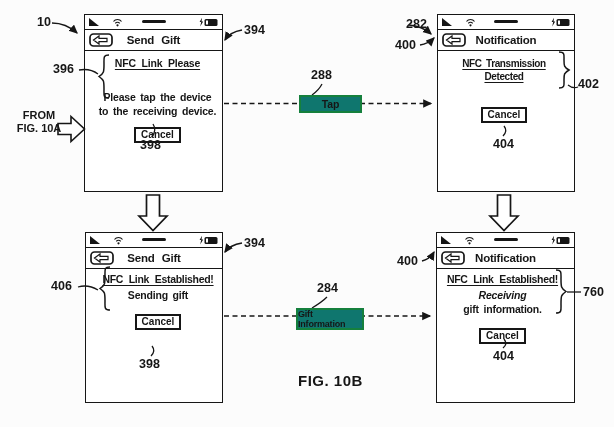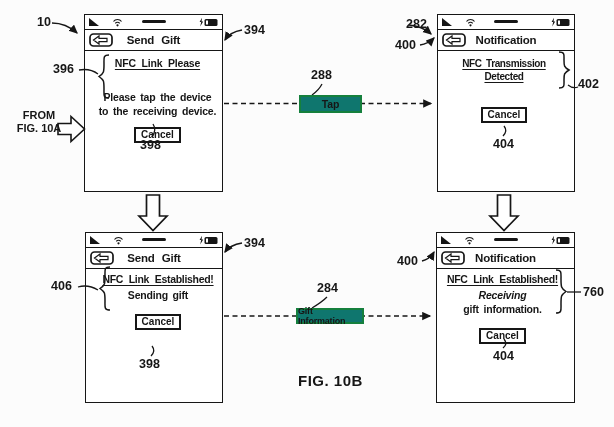--- a/index.html
+++ b/index.html
@@ -195,21 +195,21 @@
       <div class="hd" style="letter-spacing:-0.3px;">NFC Link Established!</div>
       <div class="ln" style="margin-top:2px;font-style:italic;">Receiving</div>
       <div class="ln">gift information.</div>
       <button class="cancel" style="margin-top:12px;">Cancel</button>
     </div>
   </div>
 
   <div class="msgbox" style="left:299px;top:95px;width:63px;height:18px;font-size:10.5px;">
     <span>Tap</span>
   </div>
-  <div class="msgbox" style="left:296px;top:308px;width:68px;height:16px;font-size:9px;">
+  <div class="msgbox" style="left:296px;top:308px;width:68px;height:22px;font-size:9px;">
     <span>Gift Information</span>
   </div>
 
   <span class="ref" style="left:37px;top:15px;">10</span>
   <span class="ref" style="left:244px;top:23px;">394</span>
   <span class="ref" style="left:244px;top:236px;">394</span>
   <span class="ref" style="left:406px;top:17px;">282</span>
   <span class="ref" style="left:395px;top:38px;">400</span>
   <span class="ref" style="left:397px;top:254px;">400</span>
   <span class="ref" style="left:578px;top:77px;">402</span>

